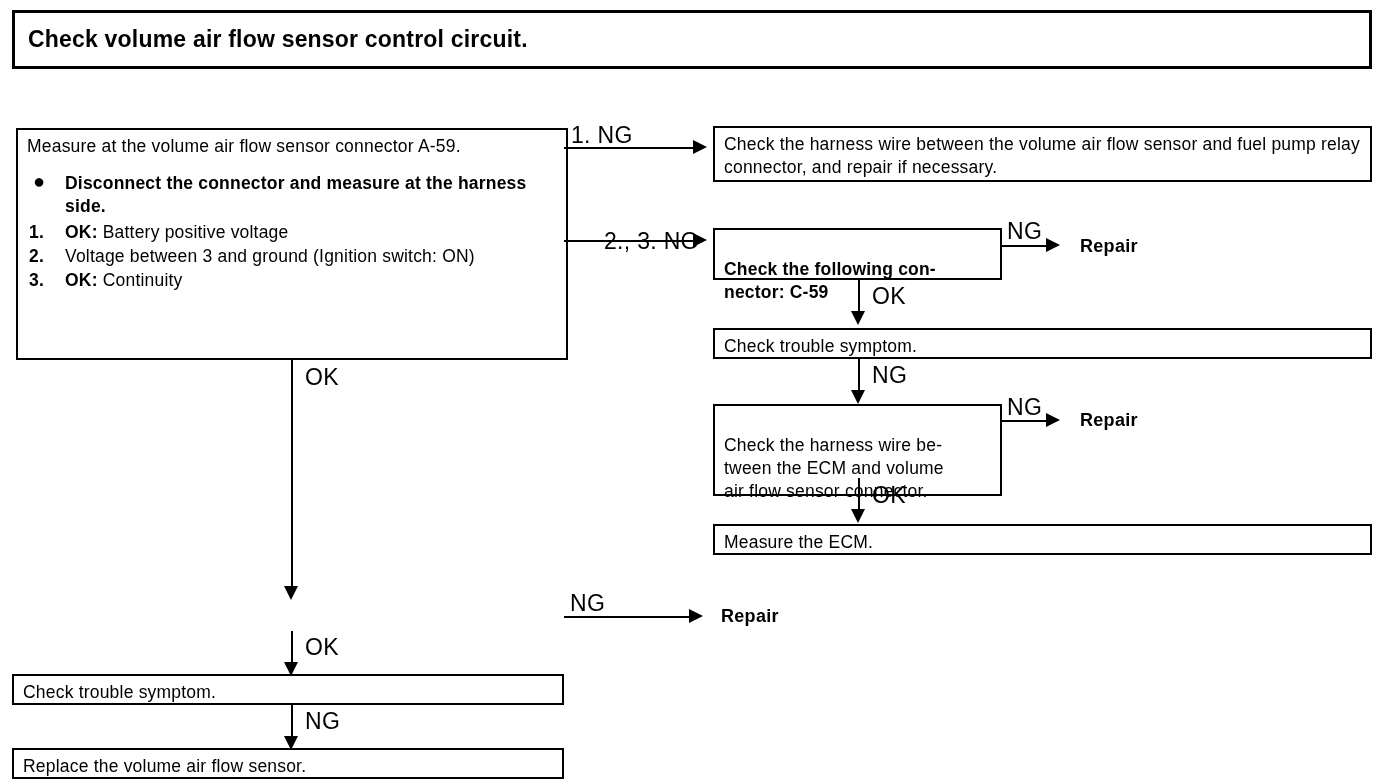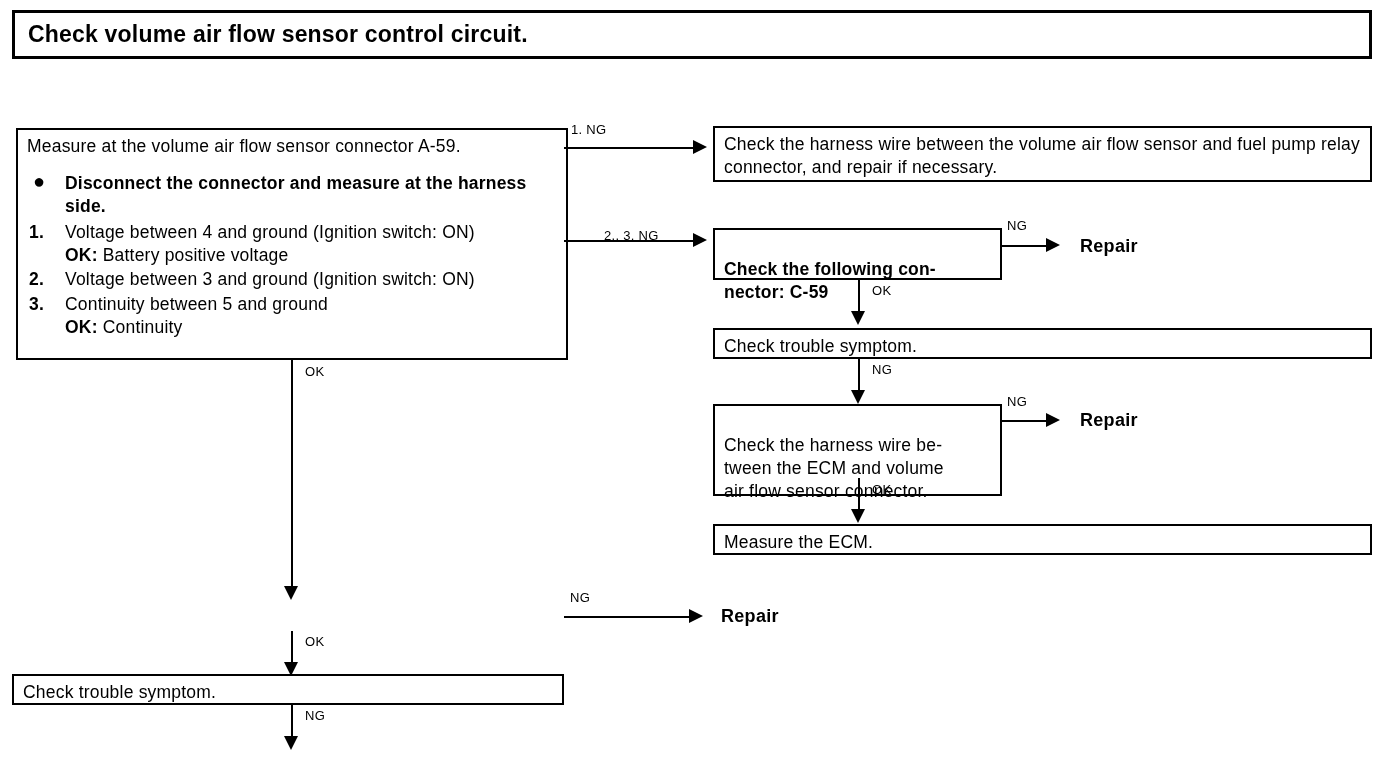--- a/index.html
+++ b/index.html
@@ -31,21 +31,21 @@
   .box.bold {
     font-weight: bold;
   }
 
   
   .title-box {
     position: absolute;
     left: 12px;
     top: 10px;
     width: 1360px;
-    height: 49px;
+    height: 59px;
     box-sizing: border-box;
     border: 3px solid #000;
     background: #fff;
     display: flex;
     align-items: center;
     padding-left: 13px;
   }
   .title-text {
     font-size: 23px;
     font-weight: bold;
@@ -114,21 +114,21 @@
     width: 0;
     height: 0;
     border-left: 7px solid transparent;
     border-right: 7px solid transparent;
     border-top: 14px solid #000;
   }
 
   
   .elabel {
     position: absolute;
-    font-size: 13px;
+    font-size: 23px;
     letter-spacing: 0.3px;
     white-space: nowrap;
   }
   .tlabel {
     position: absolute;
     font-size: 18px;
     font-weight: bold;
     letter-spacing: 0.3px;
     white-space: nowrap;
   }
@@ -144,33 +144,31 @@
 
   <div class="box" style="left:16px; top:128px; width:552px; height:232px;">
     <div class="measure-head">Measure at the volume air flow sensor connector A-59.</div>
     <ul class="steps">
       <li class="bulleted">
         <span class="marker">●</span>
         <span>Disconnect the connector and measure at the harness side.</span>
       </li>
       <li>
         <span class="marker">1.</span>
-        <span>Voltage between 4 and ground (Ignition switch: ON)</span>
         <span class="sub">
           <span class="ok">OK:</span>
           <span>Battery positive voltage</span>
         </span>
       </li>
       <li>
         <span class="marker">2.</span>
         <span>Voltage between 3 and ground (Ignition switch: ON)</span>
       </li>
       <li>
         <span class="marker">3.</span>
-        <span>Continuity between 5 and ground</span>
         <span class="sub">
           <span class="ok">OK:</span>
           <span>Continuity</span>
         </span>
       </li>
     </ul>
   </div>
 
   <div class="elabel" style="left:571px; top:122px;">1. NG</div>
   <div class="hline" style="left:564px; top:147px; width:129px;"></div>
@@ -240,14 +238,17 @@
   <div class="elabel" style="left:305px; top:634px;">OK</div>
 
   <div class="box" style="left:12px; top:674px; width:552px; height:31px;">
     <span>Check trouble symptom.</span>
   </div>
 
   <div class="vline" style="left:291px; top:705px; height:33px;"></div>
   <div class="arrow-down" style="left:284px; top:736px;"></div>
   <div class="elabel" style="left:305px; top:708px;">NG</div>
 
+  <div class="box" style="left:12px; top:748px; width:552px; height:31px;">
+    <span>Replace the volume air flow sensor.</span>
+  </div>
 
 </div>
 
 </body></html>

